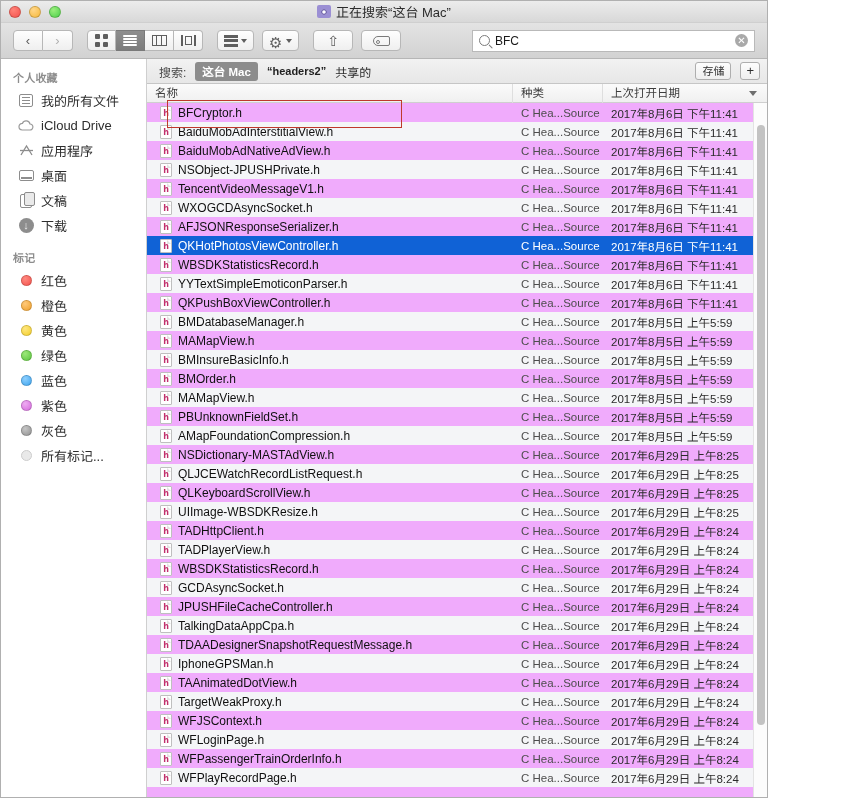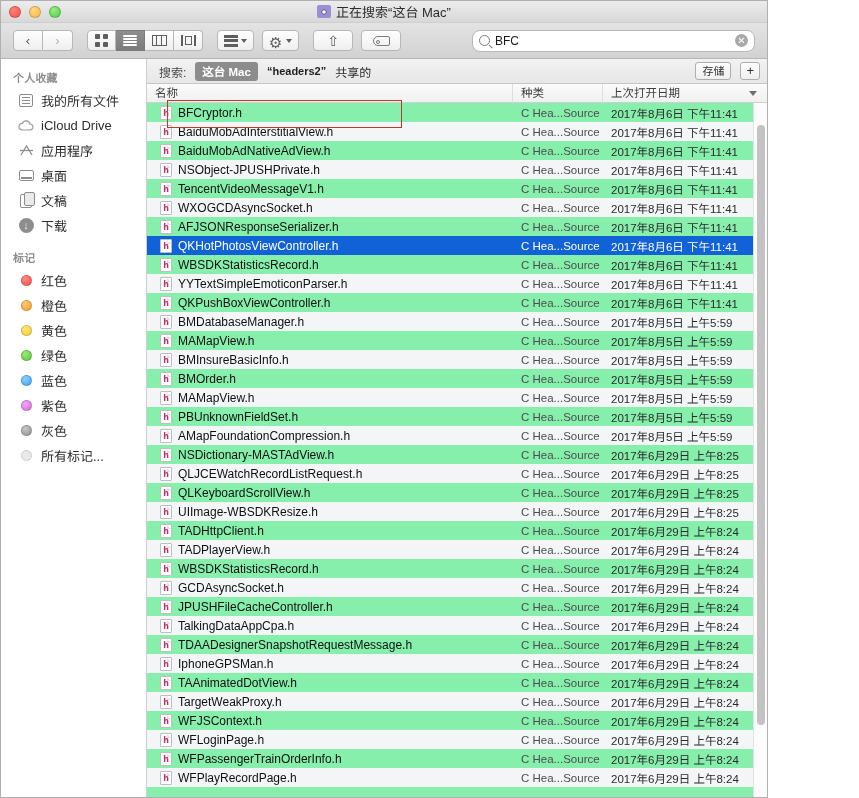--- a/index.html
+++ b/index.html
@@ -103,21 +103,21 @@
   .caret { width:0;height:0;border-left:3.5px solid transparent;border-right:3.5px solid transparent;border-top:4px solid #5e5e5e; }
   .ic-share { font-size: 14px; color: #5e5e5e; line-height: 1; }
   .ic-tag { width: 17px; height: 10px; border: 1.3px solid #7a7a7a; border-radius: 5px 2px 2px 5px; position: relative; }
   .ic-tag::before { content:""; position:absolute; left:2px; top:3.2px; width:2.6px; height:2.6px; border-radius:50%; border:1px solid #7a7a7a; }
 
   .spacer { flex: 1; }
   .searchbox {
     width: 283px; height: 22px;
     background: #fff;
     border: 1px solid #b9b9b9;
-    border-radius: 8px;
+    border-radius: 0;
     display: flex; align-items: center;
     padding: 0 6px;
     gap: 5px;
   }
   .search-glass { width: 11px; height: 11px; border: 1.4px solid #7b7b7b; border-radius: 50%; position: relative; flex: none; }
   .search-glass::after { content:""; position:absolute; right:-4px; bottom:-2.5px; width:5px; height:1.4px; background:#7b7b7b; transform: rotate(45deg); border-radius:1px;}
   .search-val { flex: 1; font-size: 12px; color: #1a1a1a; }
   .search-clear {
     width: 13px; height: 13px; border-radius: 50%; background: #a9a9a9;
     color: #fff; font-size: 10px; line-height: 13px; text-align: center; flex: none;
@@ -148,21 +148,21 @@
 
   .ic-allfiles { width:14px;height:13px;border:1.3px solid #8d8d8d;border-radius:2px;display:flex;flex-direction:column;justify-content:center;gap:1.6px;padding:0 2px;}
   .ic-allfiles i{height:1.2px;background:#8d8d8d;display:block;}
   .ic-desktop { width:15px;height:11px;border:1.3px solid #8d8d8d;border-radius:2px;position:relative;}
   .ic-desktop::after{content:"";position:absolute;left:1px;right:1px;bottom:1px;height:2px;background:#8d8d8d;}
   .ic-docs { width:12px;height:14px;border:1.3px solid #8d8d8d;border-radius:2px;position:relative;}
   .ic-docs::after{content:"";position:absolute;left:2.5px;top:-3px;width:9px;height:12px;border:1.3px solid #8d8d8d;border-radius:2px;background:#eaeaea;}
   .ic-dl { width:15px;height:15px;border-radius:50%;background:#8d8d8d;color:#eaeaea;font-size:11px;line-height:15px;text-align:center;}
 
   
-  .list-area { flex: 1; display: flex; flex-direction: column; min-width: 0; background: #86efac; position: relative; }
+  .list-area { flex: 1; display: flex; flex-direction: column; min-width: 0; background: #f0abfc; position: relative; }
 
   .searchbar-row {
     height: 25px; flex: none;
     background: linear-gradient(#f2f2f2, #e7e7e7);
     border-bottom: 1px solid #c6c6c6;
     display: flex; align-items: center;
     padding: 0 7px 0 12px;
     gap: 9px;
     font-size: 12px; color: #3a3a3a;
   }

